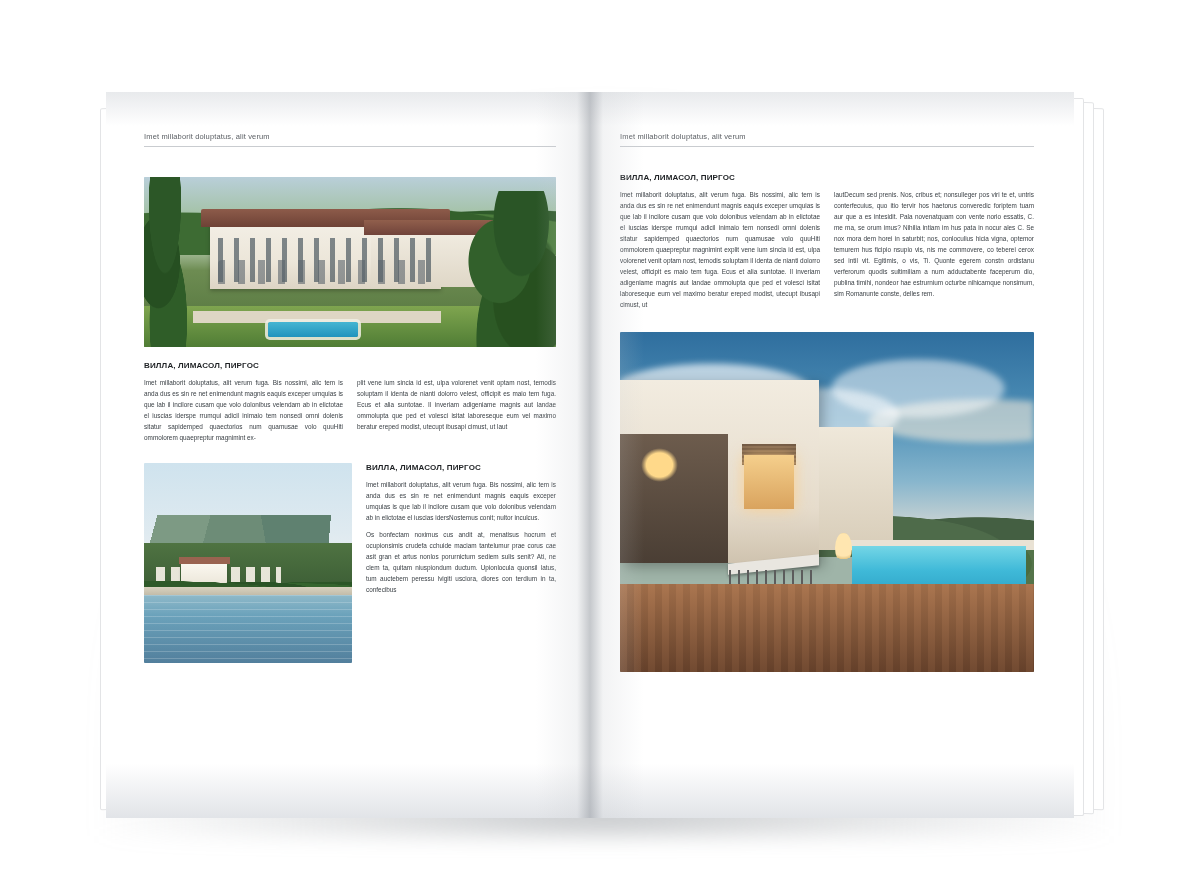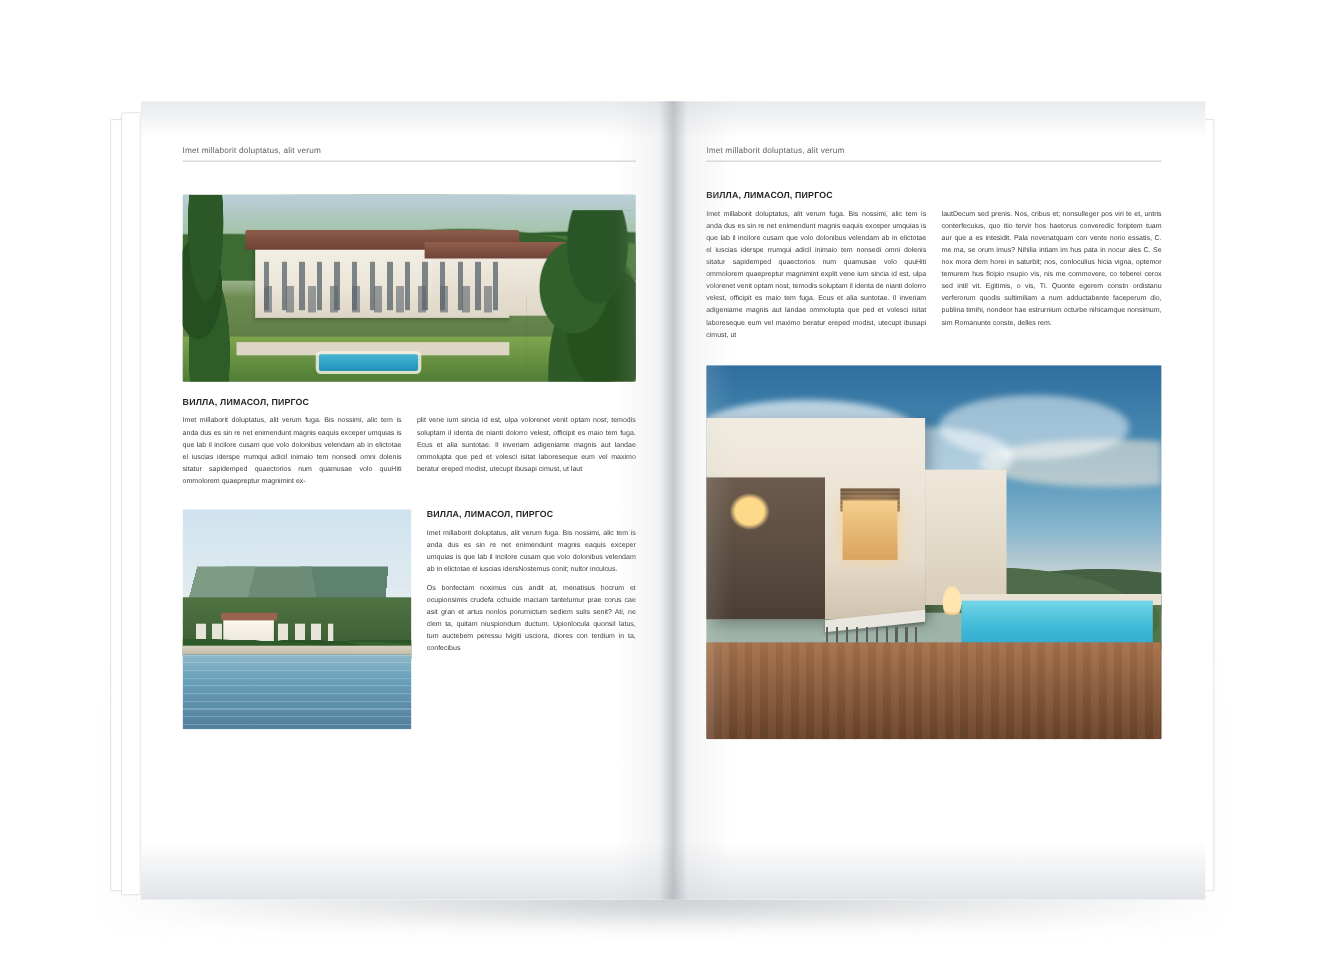--- a/index.html
+++ b/index.html
@@ -36,21 +36,21 @@
   
   .edge {
     position: absolute;
     background: #ffffff;
     border: 1px solid #e3e4e6;
     border-radius: 2px;
   }
 
   .spread {
     position: absolute;
-    left: 128px;
+    left: 106px;
     top: 92px;
     width: 968px;
     height: 726px;
   }
 
   .page {
     position: absolute;
     top: 0;
     width: 484px;
     height: 726px;

